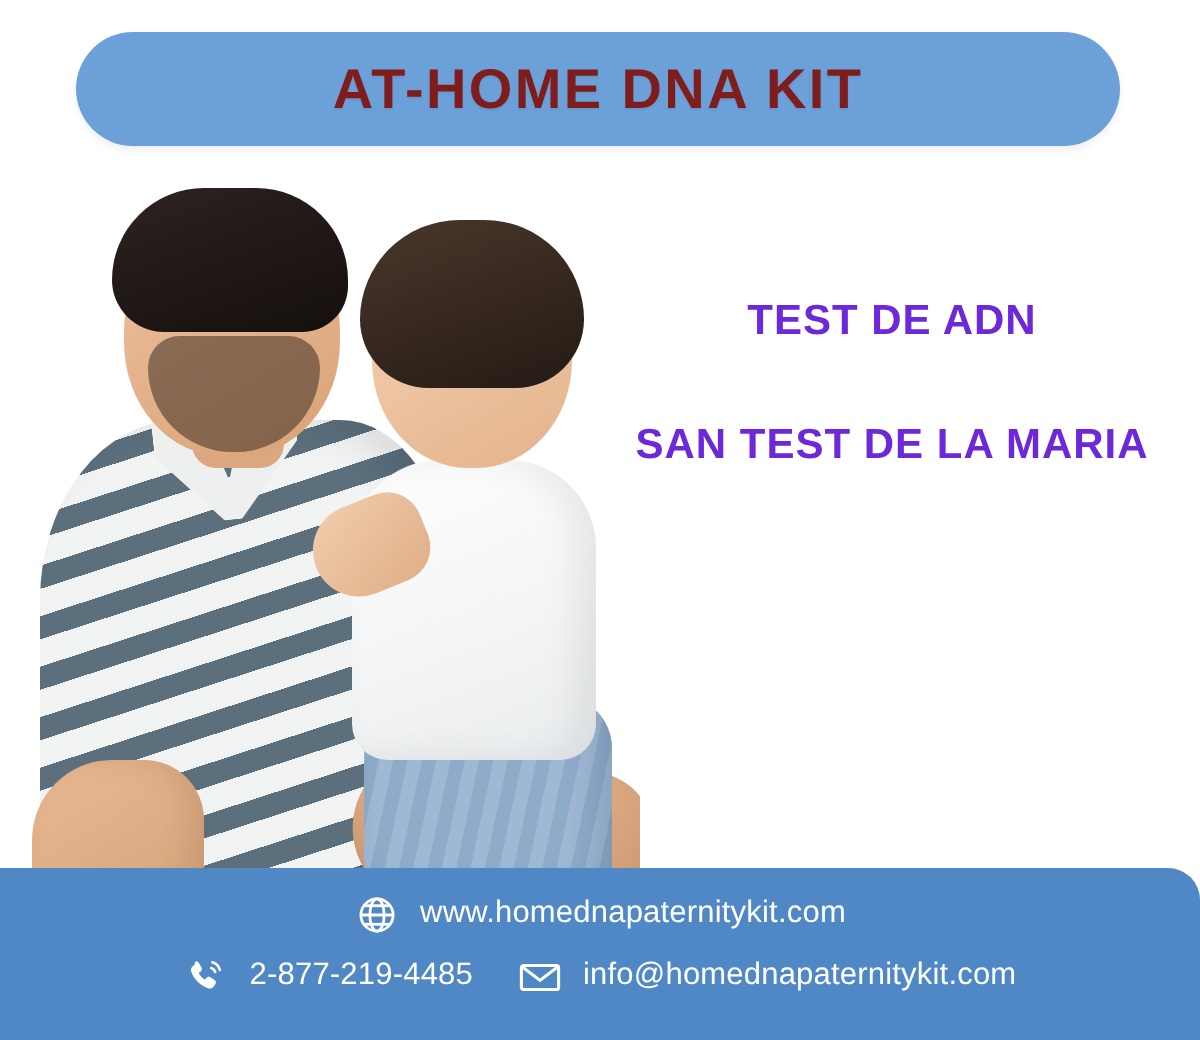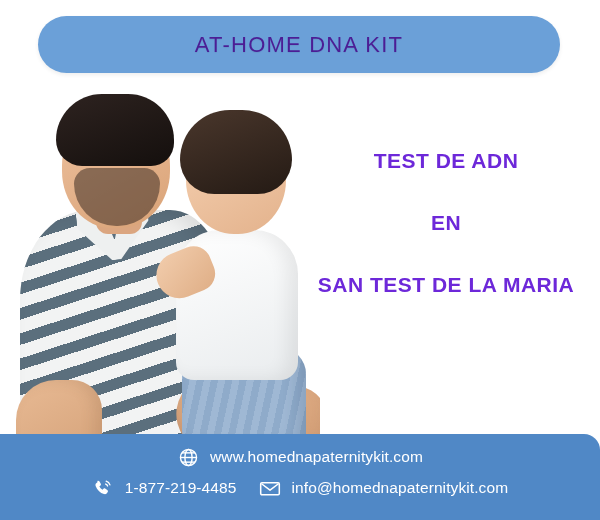--- a/index.html
+++ b/index.html
@@ -22,23 +22,23 @@
     left:38px;top:16px;
     width:522px;height:57px;
     background:#6ba0d8;
     border-radius:30px;
     display:flex;
     align-items:center;
     justify-content:center;
     box-shadow:0 2px 4px rgba(0,0,0,0.07);
   }
   .header-title{
-    color:#4c1d95;
-    font-size:22px;
-    font-weight:normal;
+    color:#7f1d1d;
+    font-size:28px;
+    font-weight:bold;
     letter-spacing:1.2px;
     line-height:1;
     white-space:nowrap;
     text-shadow:0 1px 1px rgba(0,0,0,0.06);
   }
 
   
   .photo{
     position:absolute;
     left:0;top:80px;
@@ -212,21 +212,20 @@
     <div class="kid-jeans"></div>
     <div class="kid-body"></div>
     <div class="kid-arm"></div>
     <div class="kid-head"></div>
     <div class="kid-hair"></div>
 
   </div>
 
   <div class="headings">
     <div class="heading-line l1">TEST DE ADN</div>
-    <div class="heading-line l2">EN</div>
     <div class="heading-line l3">SAN TEST DE LA MARIA</div>
   </div>
 
   <div class="footer">
 
     <div class="footer-row row1">
       <div class="contact-item">
         <span class="ico">
           <svg width="21" height="21" viewBox="0 0 24 24" fill="none" stroke="#ffffff" stroke-width="1.6">
             <circle cx="12" cy="12" r="9.2"></circle>
@@ -242,21 +241,21 @@
 
     <div class="footer-row row2">
       <div class="contact-item">
         <span class="ico">
           <svg width="21" height="21" viewBox="0 0 24 24">
             <path d="M6.2 3.4c.9-.5 1.9-.2 2.4.7l1.4 2.5c.45.8.2 1.8-.55 2.3l-1 .65c.55 1.6 1.9 3.1 3.6 3.95l.7-.95c.55-.75 1.55-.95 2.3-.45l2.4 1.55c.85.55 1.05 1.6.5 2.4l-.95 1.35c-.75 1.05-2.1 1.45-3.35 1-4.4-1.6-7.9-5-9.5-9.4-.45-1.25-.05-2.6 1-3.35l1.05-.75z" fill="#ffffff"></path>
             <path d="M16.2 3.6a6.4 6.4 0 0 1 4.3 4.3" stroke="#ffffff" stroke-width="1.5" fill="none" stroke-linecap="round"></path>
             <path d="M15.6 6.9a3.4 3.4 0 0 1 2.2 2.2" stroke="#ffffff" stroke-width="1.5" fill="none" stroke-linecap="round"></path>
           </svg>
         </span>
-        <span class="contact-text">1-877-219-4485</span>
+        <span class="contact-text">2-877-219-4485</span>
       </div>
 
       <div class="contact-item">
         <span class="ico">
           <svg width="23" height="23" viewBox="0 0 26 26">
             <rect x="2" y="6.2" width="22" height="14.2" rx="1.4" fill="none" stroke="#ffffff" stroke-width="1.8"></rect>
             <path d="M3 7.4 L13 15 L23 7.4" fill="none" stroke="#ffffff" stroke-width="1.8" stroke-linejoin="round"></path>
           </svg>
         </span>
         <span class="contact-text">info@homednapaternitykit.com</span>

